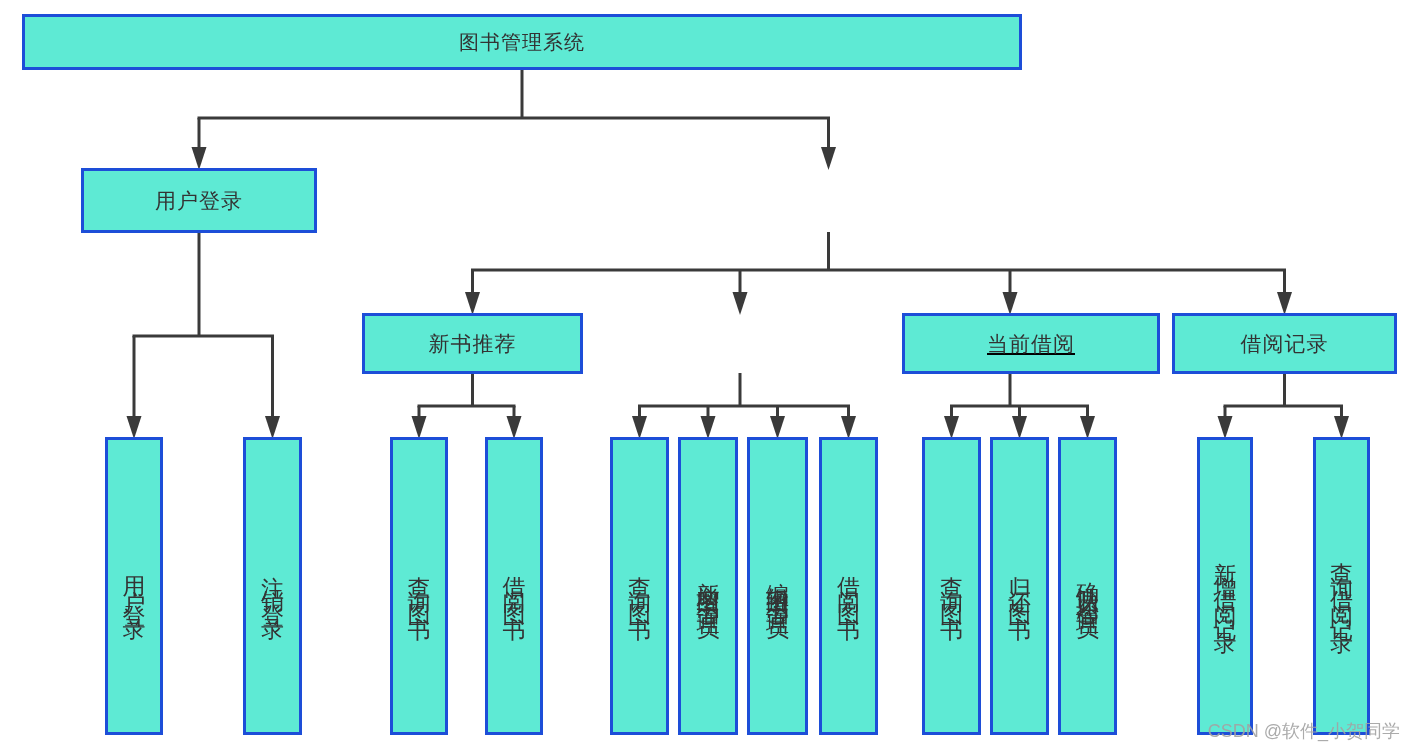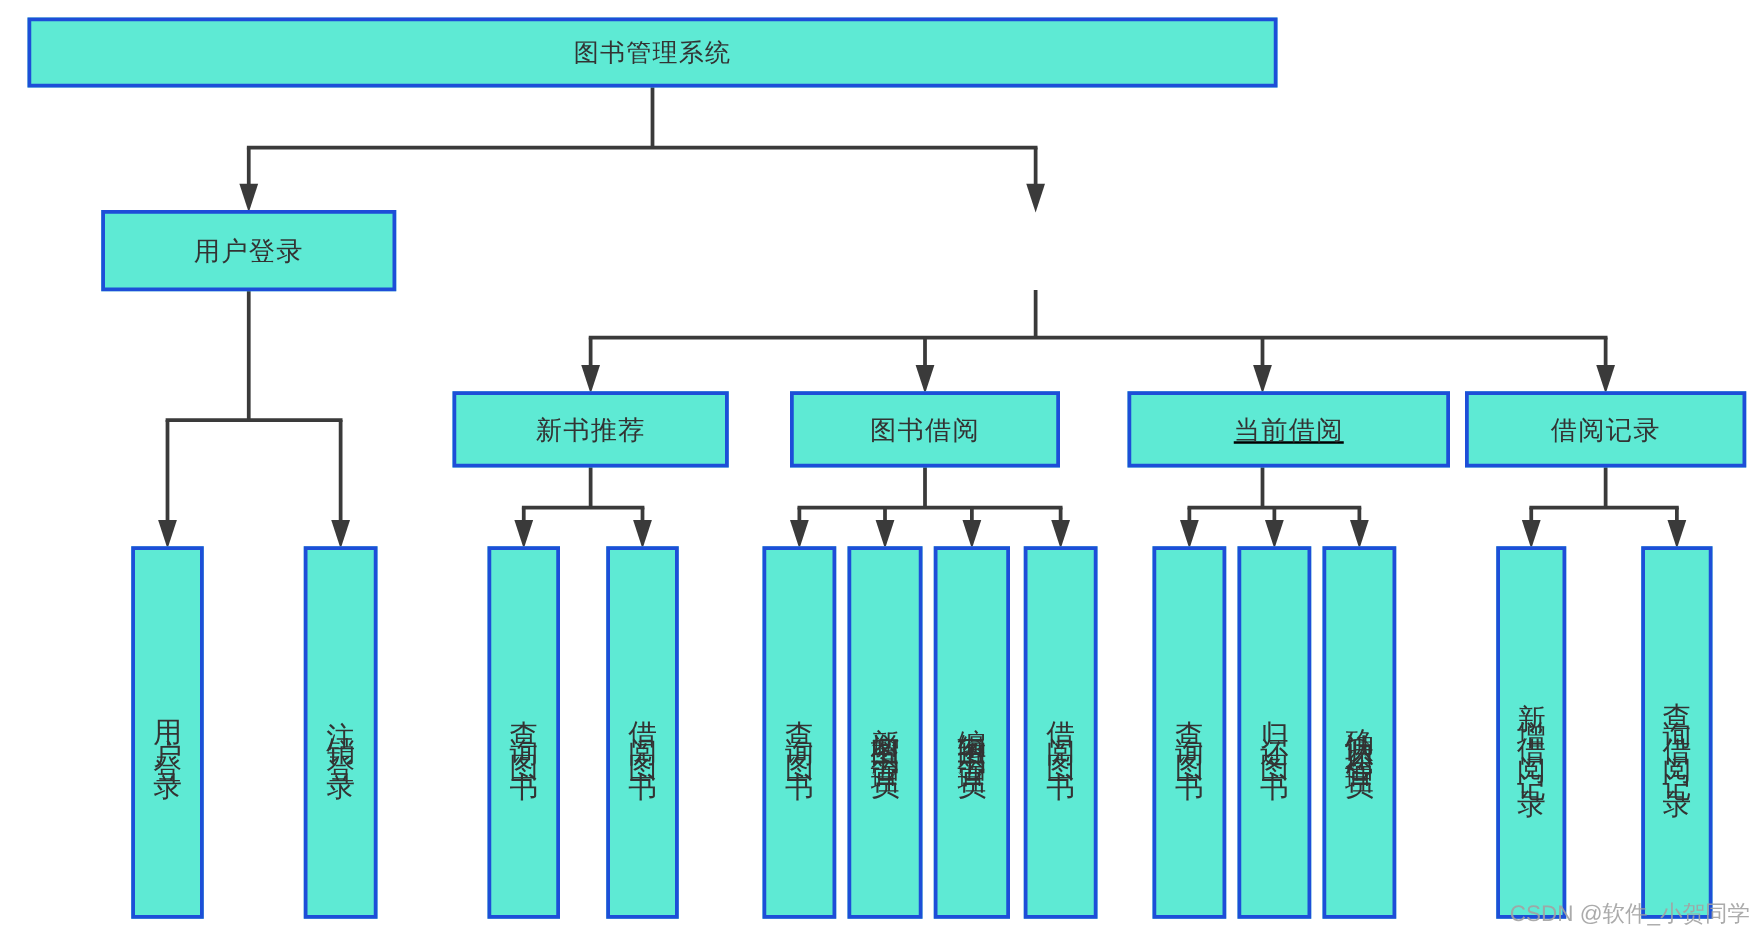--- a/index.html
+++ b/index.html
@@ -122,23 +122,20 @@
   <div id="watermark">CSDN @软件_小贺同学</div>
 <div class="node horizontal root" style="left: 22px; top: 14px; width: 1000px; height: 56px;">
       <span class="label">图书管理系统</span>
     </div>
     <div class="node horizontal" style="left: 81px; top: 168px; width: 236px; height: 65px;">
       <span class="label">用户登录</span>
     </div>
     <div class="node horizontal" style="left: 362px; top: 313px; width: 221px; height: 61px;">
       <span class="label">新书推荐</span>
     </div>
-    <div class="node horizontal" style="left: 632px; top: 313px; width: 216px; height: 61px;">
-      <span class="label">图书借阅</span>
-    </div>
     <div class="node horizontal" style="left: 902px; top: 313px; width: 258px; height: 61px; text-decoration: underline;">
       <span class="label">当前借阅</span>
     </div>
     <div class="node horizontal" style="left: 1172px; top: 313px; width: 225px; height: 61px;">
       <span class="label">借阅记录</span>
     </div>
     <div class="node vertical" style="left: 105px; top: 437px; width: 58px; height: 298px;">
       <span class="label" style="letter-spacing: 14px;">用户登录</span>
     </div>
     <div class="node vertical" style="left: 243px; top: 437px; width: 59px; height: 298px;">

